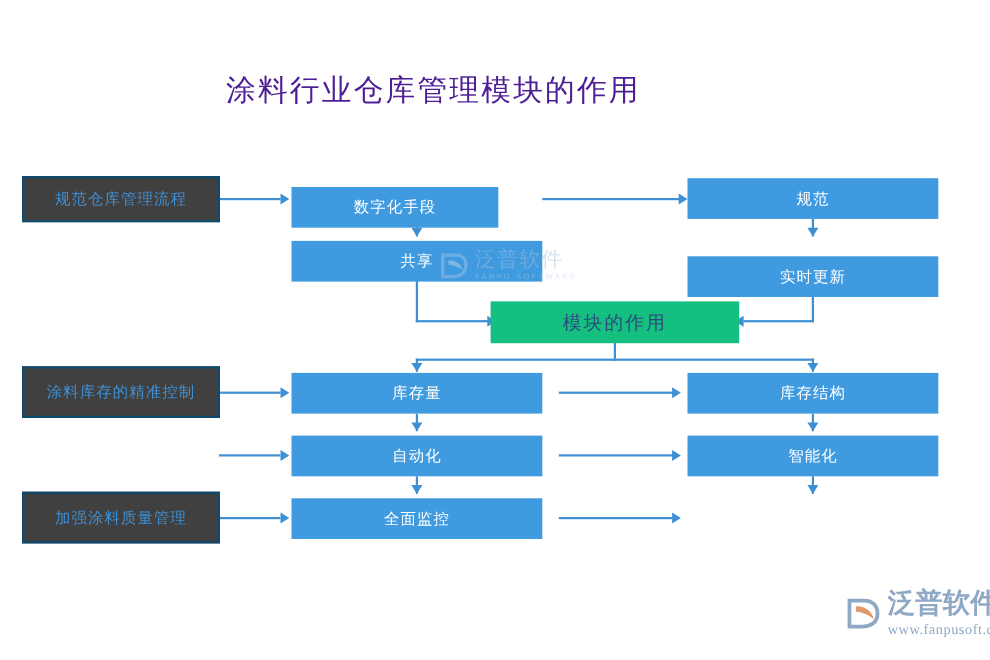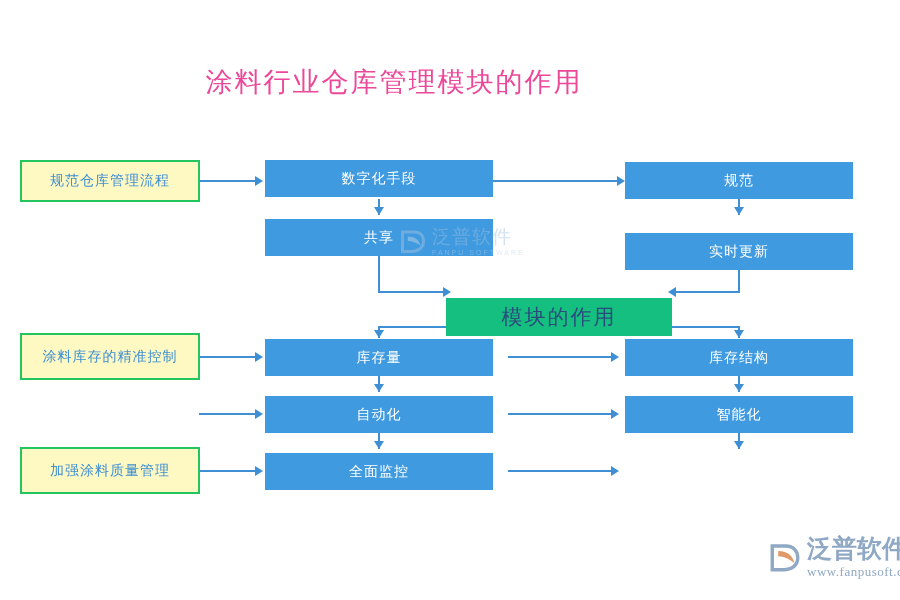--- a/index.html
+++ b/index.html
@@ -22,52 +22,51 @@
   
   .page-title {
     position: absolute;
     left: 0;
     top: 64px;
     width: 788px;
     text-align: center;
     font-family: "Liberation Serif", "DejaVu Serif", serif;
     font-size: 27px;
     letter-spacing: 2px;
-    color: #ec4899;
+    color: #4c1d95;
     white-space: nowrap;
   }
 
   
   .node {
     position: absolute;
     box-sizing: border-box;
     display: flex;
     align-items: center;
     justify-content: center;
     font-size: 14px;
     letter-spacing: 1px;
     white-space: nowrap;
     z-index: 3;
   }
   .node.filled {
     background: #3f9ae0;
     color: #ffffff;
   }
   .node.outline {
-    background: #fef9c3;
-    border: 2px solid #22c55e;
+    background: #404040;
+    border: 2px solid #0c4a6e;
     color: #3f8fd4;
   }
   .node.green {
     background: #14bf80;
     color: #2b4b7e;
     font-family: "Liberation Serif", "DejaVu Serif", serif;
-    font-size: 21px;
+    font-size: 17px;
     letter-spacing: 2px;
-    margin-top: 24px;
   }
 
   
   .seg {
     position: absolute;
     background: #3f8fd4;
     z-index: 2;
   }
   .seg.h { height: 2px; }
   .seg.v { width: 2px; }
@@ -224,21 +223,21 @@
   <div class="node outline" style="left:20px; top:160px; width:180px; height:42px;">
     <span>规范仓库管理流程</span>
   </div>
   <div class="node outline" style="left:20px; top:333px; width:180px; height:47px;">
     <span>涂料库存的精准控制</span>
   </div>
   <div class="node outline" style="left:20px; top:447px; width:180px; height:47px;">
     <span>加强涂料质量管理</span>
   </div>
 
-  <div class="node filled" style="left:265px; top:160px; width:228px; height:37px;">
+  <div class="node filled" style="left:265px; top:170px; width:188px; height:37px;">
     <span>数字化手段</span>
   </div>
   <div class="node filled" style="left:265px; top:219px; width:228px; height:37px;">
     <span>共享</span>
   </div>
   <div class="node filled" style="left:265px; top:339px; width:228px; height:37px;">
     <span>库存量</span>
   </div>
   <div class="node filled" style="left:265px; top:396px; width:228px; height:37px;">
     <span>自动化</span>

